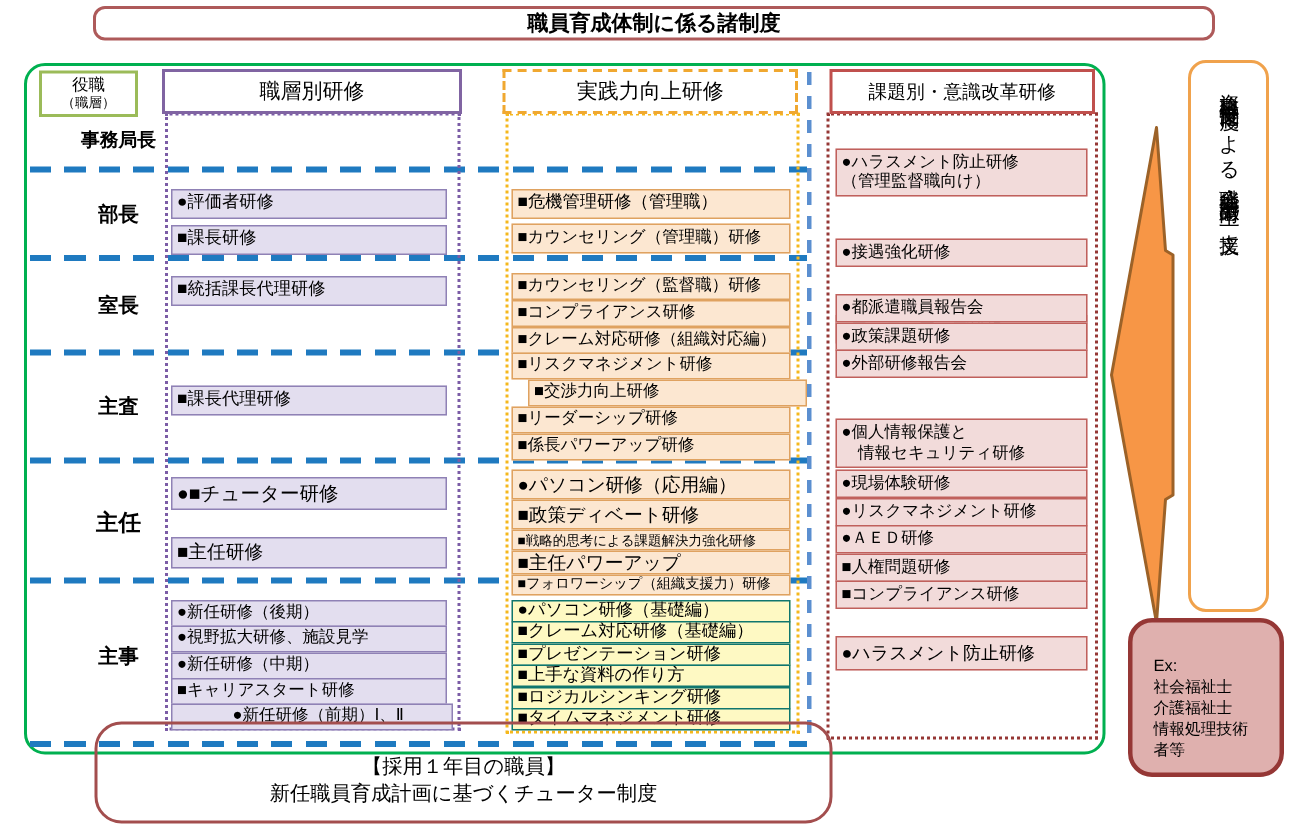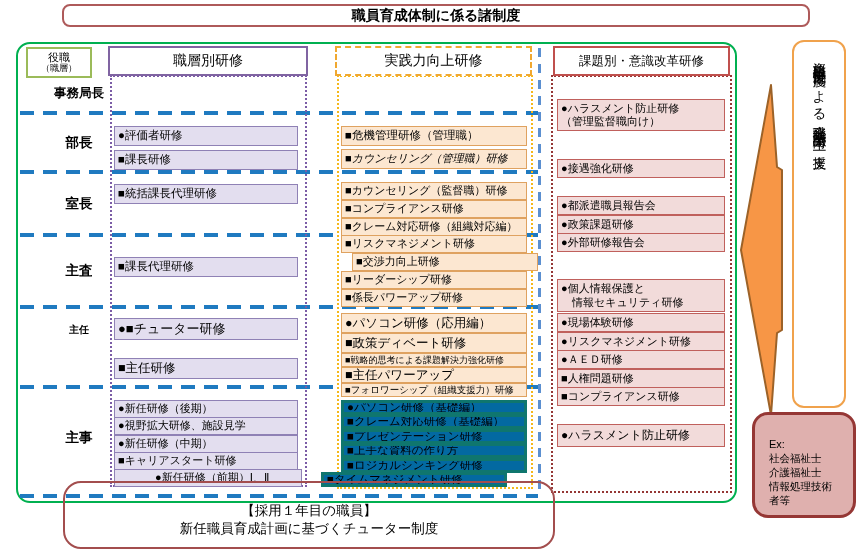--- a/index.html
+++ b/index.html
@@ -38,21 +38,21 @@
   .col-header{position:absolute;box-sizing:border-box;background:#fff;display:flex;align-items:center;
     justify-content:center;z-index:6;}
   #col-layer-header{left:108px;top:46px;width:200px;height:30px;border:2.5px solid #8064A2;font-size:14px;}
   #col-practical-header{left:335px;top:46px;width:197px;height:30px;border:2.5px dashed #F0A830;font-size:14px;}
   #col-theme-header{left:553px;top:46px;width:177px;height:30px;border:2px solid #C0504D;font-size:12.5px;}
   
   .item{position:absolute;box-sizing:border-box;display:flex;align-items:center;padding:0 3px;
     white-space:pre-line;overflow:hidden;line-height:1.2;z-index:6;}
   .c-purple {background:#E3DEEF;border:1px solid #8F81B5;}
   .c-orange {background:#FCE7D1;border:1px solid #DFA260;}
-  .c-orange2{background:#0369a1;border:3px solid #0f766e;}
+  .c-orange2{background:#fef9c3;border:1px solid #0f766e;}
   .c-pink   {background:#F2DBDA;border:1px solid #C0605C;}
   
   #support-box{position:absolute;left:792px;top:40px;width:54px;height:368px;box-sizing:border-box;
     border:2.5px solid #F0A24C;border-radius:12px;background:#fff;display:flex;justify-content:center;
     padding-top:10px;z-index:4;}
   #support-text{writing-mode:vertical-rl;text-orientation:upright;font-size:13.5px;letter-spacing:1.5px;}
   #support-arrow{position:absolute;left:736px;top:78px;z-index:3;}
   #ex-box{position:absolute;left:752px;top:412px;width:104px;height:106px;box-sizing:border-box;
     background:#DFB0AE;border:3px solid #953735;border-radius:16px;padding:22px 0 0 14px;
     font-size:10.5px;line-height:14px;z-index:10;}
@@ -103,53 +103,53 @@
 <div class="h-divider" style="top: 111px;"></div>
     <div class="h-divider" style="top: 170px;"></div>
     <div class="h-divider" style="top: 233px;"></div>
     <div class="h-divider" style="top: 305px;"></div>
     <div class="h-divider" style="top: 385px;"></div>
     <div class="h-divider" style="top: 494px;"></div>
     <div class="role-label" style="top: 85px; font-size: 12.5px;">事務局長</div>
     <div class="role-label" style="top: 134px; font-size: 13.5px;">部長</div>
     <div class="role-label" style="top: 195px; font-size: 13.5px;">室長</div>
     <div class="role-label" style="top: 262px; font-size: 13.5px;">主査</div>
-    <div class="role-label" style="top: 323px; font-size: 10px;">主任</div>
+    <div class="role-label" style="top: 339px; font-size: 15px;">主任</div>
     <div class="role-label" style="top: 429px; font-size: 13.5px;">主事</div>
     <div class="item c-purple" style="left: 114px; width: 184px; top: 126px; height: 20px; font-size: 11.5px;">●評価者研修</div>
     <div class="item c-purple" style="left: 114px; width: 184px; top: 150px; height: 20px; font-size: 11.5px;">■課長研修</div>
     <div class="item c-purple" style="left: 114px; width: 184px; top: 184px; height: 20px; font-size: 11.5px;">■統括課長代理研修</div>
     <div class="item c-purple" style="left: 114px; width: 184px; top: 257px; height: 20px; font-size: 11.5px;">■課長代理研修</div>
     <div class="item c-purple" style="left: 114px; width: 184px; top: 318px; height: 22px; font-size: 13px;">●■チューター研修</div>
     <div class="item c-purple" style="left: 114px; width: 184px; top: 358px; height: 21px; font-size: 12.5px;">■主任研修</div>
     <div class="item c-purple" style="left: 114px; width: 184px; top: 400px; height: 18px; font-size: 11px;">●新任研修（後期）</div>
     <div class="item c-purple" style="left: 114px; width: 184px; top: 417px; height: 18px; font-size: 11px;">●視野拡大研修、施設見学</div>
     <div class="item c-purple" style="left: 114px; width: 184px; top: 435px; height: 18px; font-size: 11px;">●新任研修（中期）</div>
     <div class="item c-purple" style="left: 114px; width: 184px; top: 452px; height: 18px; font-size: 11px;">■キャリアスタート研修</div>
     <div class="item c-purple" style="left: 114px; width: 188px; top: 469px; height: 18px; font-size: 11px; padding-left: 40px;">●新任研修（前期）Ⅰ、Ⅱ</div>
     <div class="item c-orange" style="left: 341px; width: 186px; top: 126px; height: 20px; font-size: 11.5px;">■危機管理研修（管理職）</div>
-    <div class="item c-orange" style="left: 341px; width: 186px; top: 149px; height: 20px; font-size: 11px; font-style: italic;">■カウンセリング（管理職）研修</div>
+    <div class="item c-orange" style="left: 341px; width: 186px; top: 149px; height: 20px; font-size: 11px;">■カウンセリング（管理職）研修</div>
     <div class="item c-orange" style="left: 341px; width: 186px; top: 182px; height: 18px; font-size: 11px;">■カウンセリング（監督職）研修</div>
     <div class="item c-orange" style="left: 341px; width: 186px; top: 200px; height: 18px; font-size: 11px;">■コンプライアンス研修</div>
     <div class="item c-orange" style="left: 341px; width: 186px; top: 218px; height: 18px; font-size: 11px;">■クレーム対応研修（組織対応編）</div>
     <div class="item c-orange" style="left: 341px; width: 186px; top: 235px; height: 18px; font-size: 11px;">■リスクマネジメント研修</div>
     <div class="item c-orange" style="left: 341px; width: 186px; top: 253px; height: 18px; font-size: 11px; margin-left: 11px;">■交渉力向上研修</div>
     <div class="item c-orange" style="left: 341px; width: 186px; top: 271px; height: 18px; font-size: 11px;">■リーダーシップ研修</div>
     <div class="item c-orange" style="left: 341px; width: 186px; top: 289px; height: 18px; font-size: 11px;">■係長パワーアップ研修</div>
     <div class="item c-orange" style="left: 341px; width: 186px; top: 313px; height: 20px; font-size: 12.5px;">●パソコン研修（応用編）</div>
     <div class="item c-orange" style="left: 341px; width: 186px; top: 333px; height: 20px; font-size: 12.5px;">■政策ディベート研修</div>
     <div class="item c-orange" style="left: 341px; width: 186px; top: 353px; height: 14px; font-size: 9px;">■戦略的思考による課題解決力強化研修</div>
     <div class="item c-orange" style="left: 341px; width: 186px; top: 367px; height: 16px; font-size: 12.5px;">■主任パワーアップ</div>
     <div class="item c-orange" style="left: 341px; width: 186px; top: 383px; height: 14px; font-size: 9.5px;">■フォロワーシップ（組織支援力）研修</div>
     <div class="item c-orange2" style="left: 341px; width: 186px; top: 400px; height: 15px; font-size: 11.5px;">●パソコン研修（基礎編）</div>
     <div class="item c-orange2" style="left: 341px; width: 186px; top: 414px; height: 15px; font-size: 11.5px;">■クレーム対応研修（基礎編）</div>
     <div class="item c-orange2" style="left: 341px; width: 186px; top: 429px; height: 15px; font-size: 11.5px;">■プレゼンテーション研修</div>
     <div class="item c-orange2" style="left: 341px; width: 186px; top: 443px; height: 15px; font-size: 11.5px;">■上手な資料の作り方</div>
     <div class="item c-orange2" style="left: 341px; width: 186px; top: 458px; height: 15px; font-size: 11.5px;">■ロジカルシンキング研修</div>
-    <div class="item c-orange2" style="left: 321px; width: 186px; top: 472px; height: 15px; font-size: 11.5px;">■タイムマネジメント研修</div>
+    <div class="item c-orange2" style="left: 341px; width: 186px; top: 472px; height: 15px; font-size: 11.5px;">■タイムマネジメント研修</div>
     <div class="item c-pink" style="left: 557px; width: 168px; top: 99px; height: 32px; font-size: 11px;">●ハラスメント防止研修
 （管理監督職向け）</div>
     <div class="item c-pink" style="left: 557px; width: 168px; top: 159px; height: 19px; font-size: 11px;">●接遇強化研修</div>
     <div class="item c-pink" style="left: 557px; width: 168px; top: 178px; height: 19px; font-size: 11px; margin-top: 32px;">●フォローアップ研修</div>
     <div class="item c-pink" style="left: 557px; width: 168px; top: 196px; height: 19px; font-size: 11px;">●都派遣職員報告会</div>
     <div class="item c-pink" style="left: 557px; width: 168px; top: 215px; height: 19px; font-size: 11px;">●政策課題研修</div>
     <div class="item c-pink" style="left: 557px; width: 168px; top: 233px; height: 19px; font-size: 11px;">●外部研修報告会</div>
     <div class="item c-pink" style="left: 557px; width: 168px; top: 279px; height: 33px; font-size: 11px;">●個人情報保護と
 　情報セキュリティ研修</div>
     <div class="item c-pink" style="left: 557px; width: 168px; top: 313px; height: 19px; font-size: 11px;">●現場体験研修</div>

